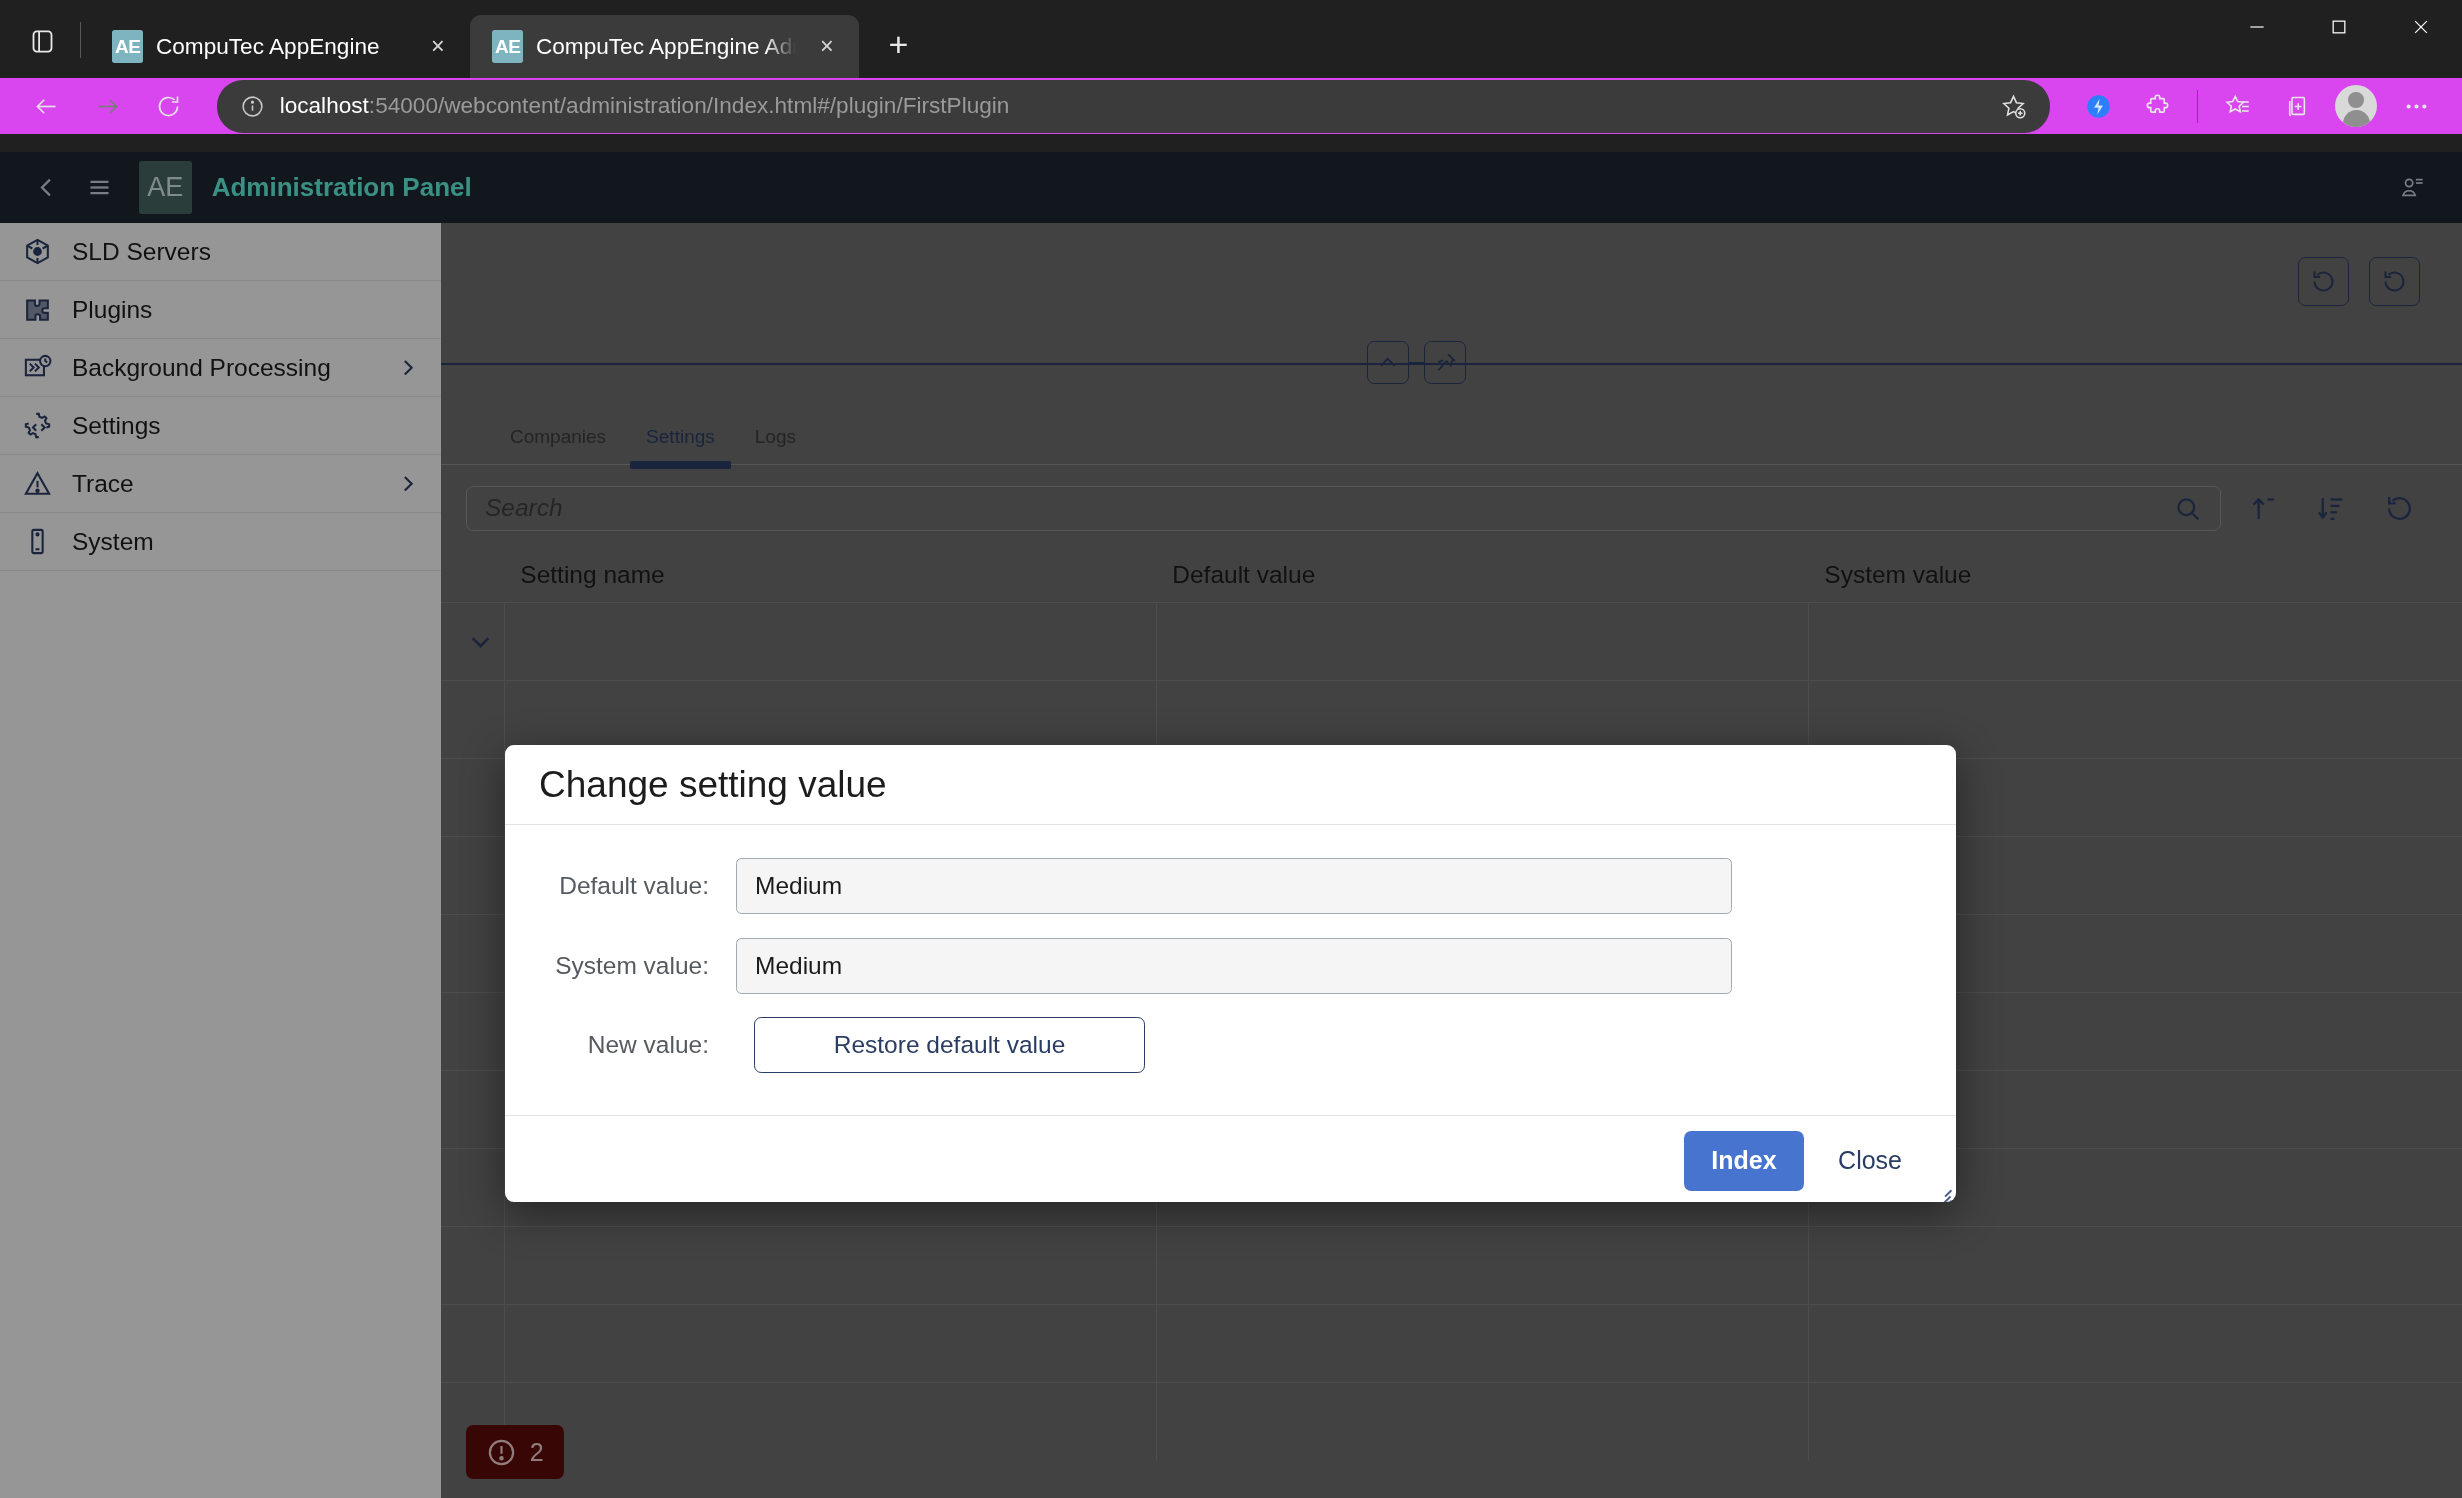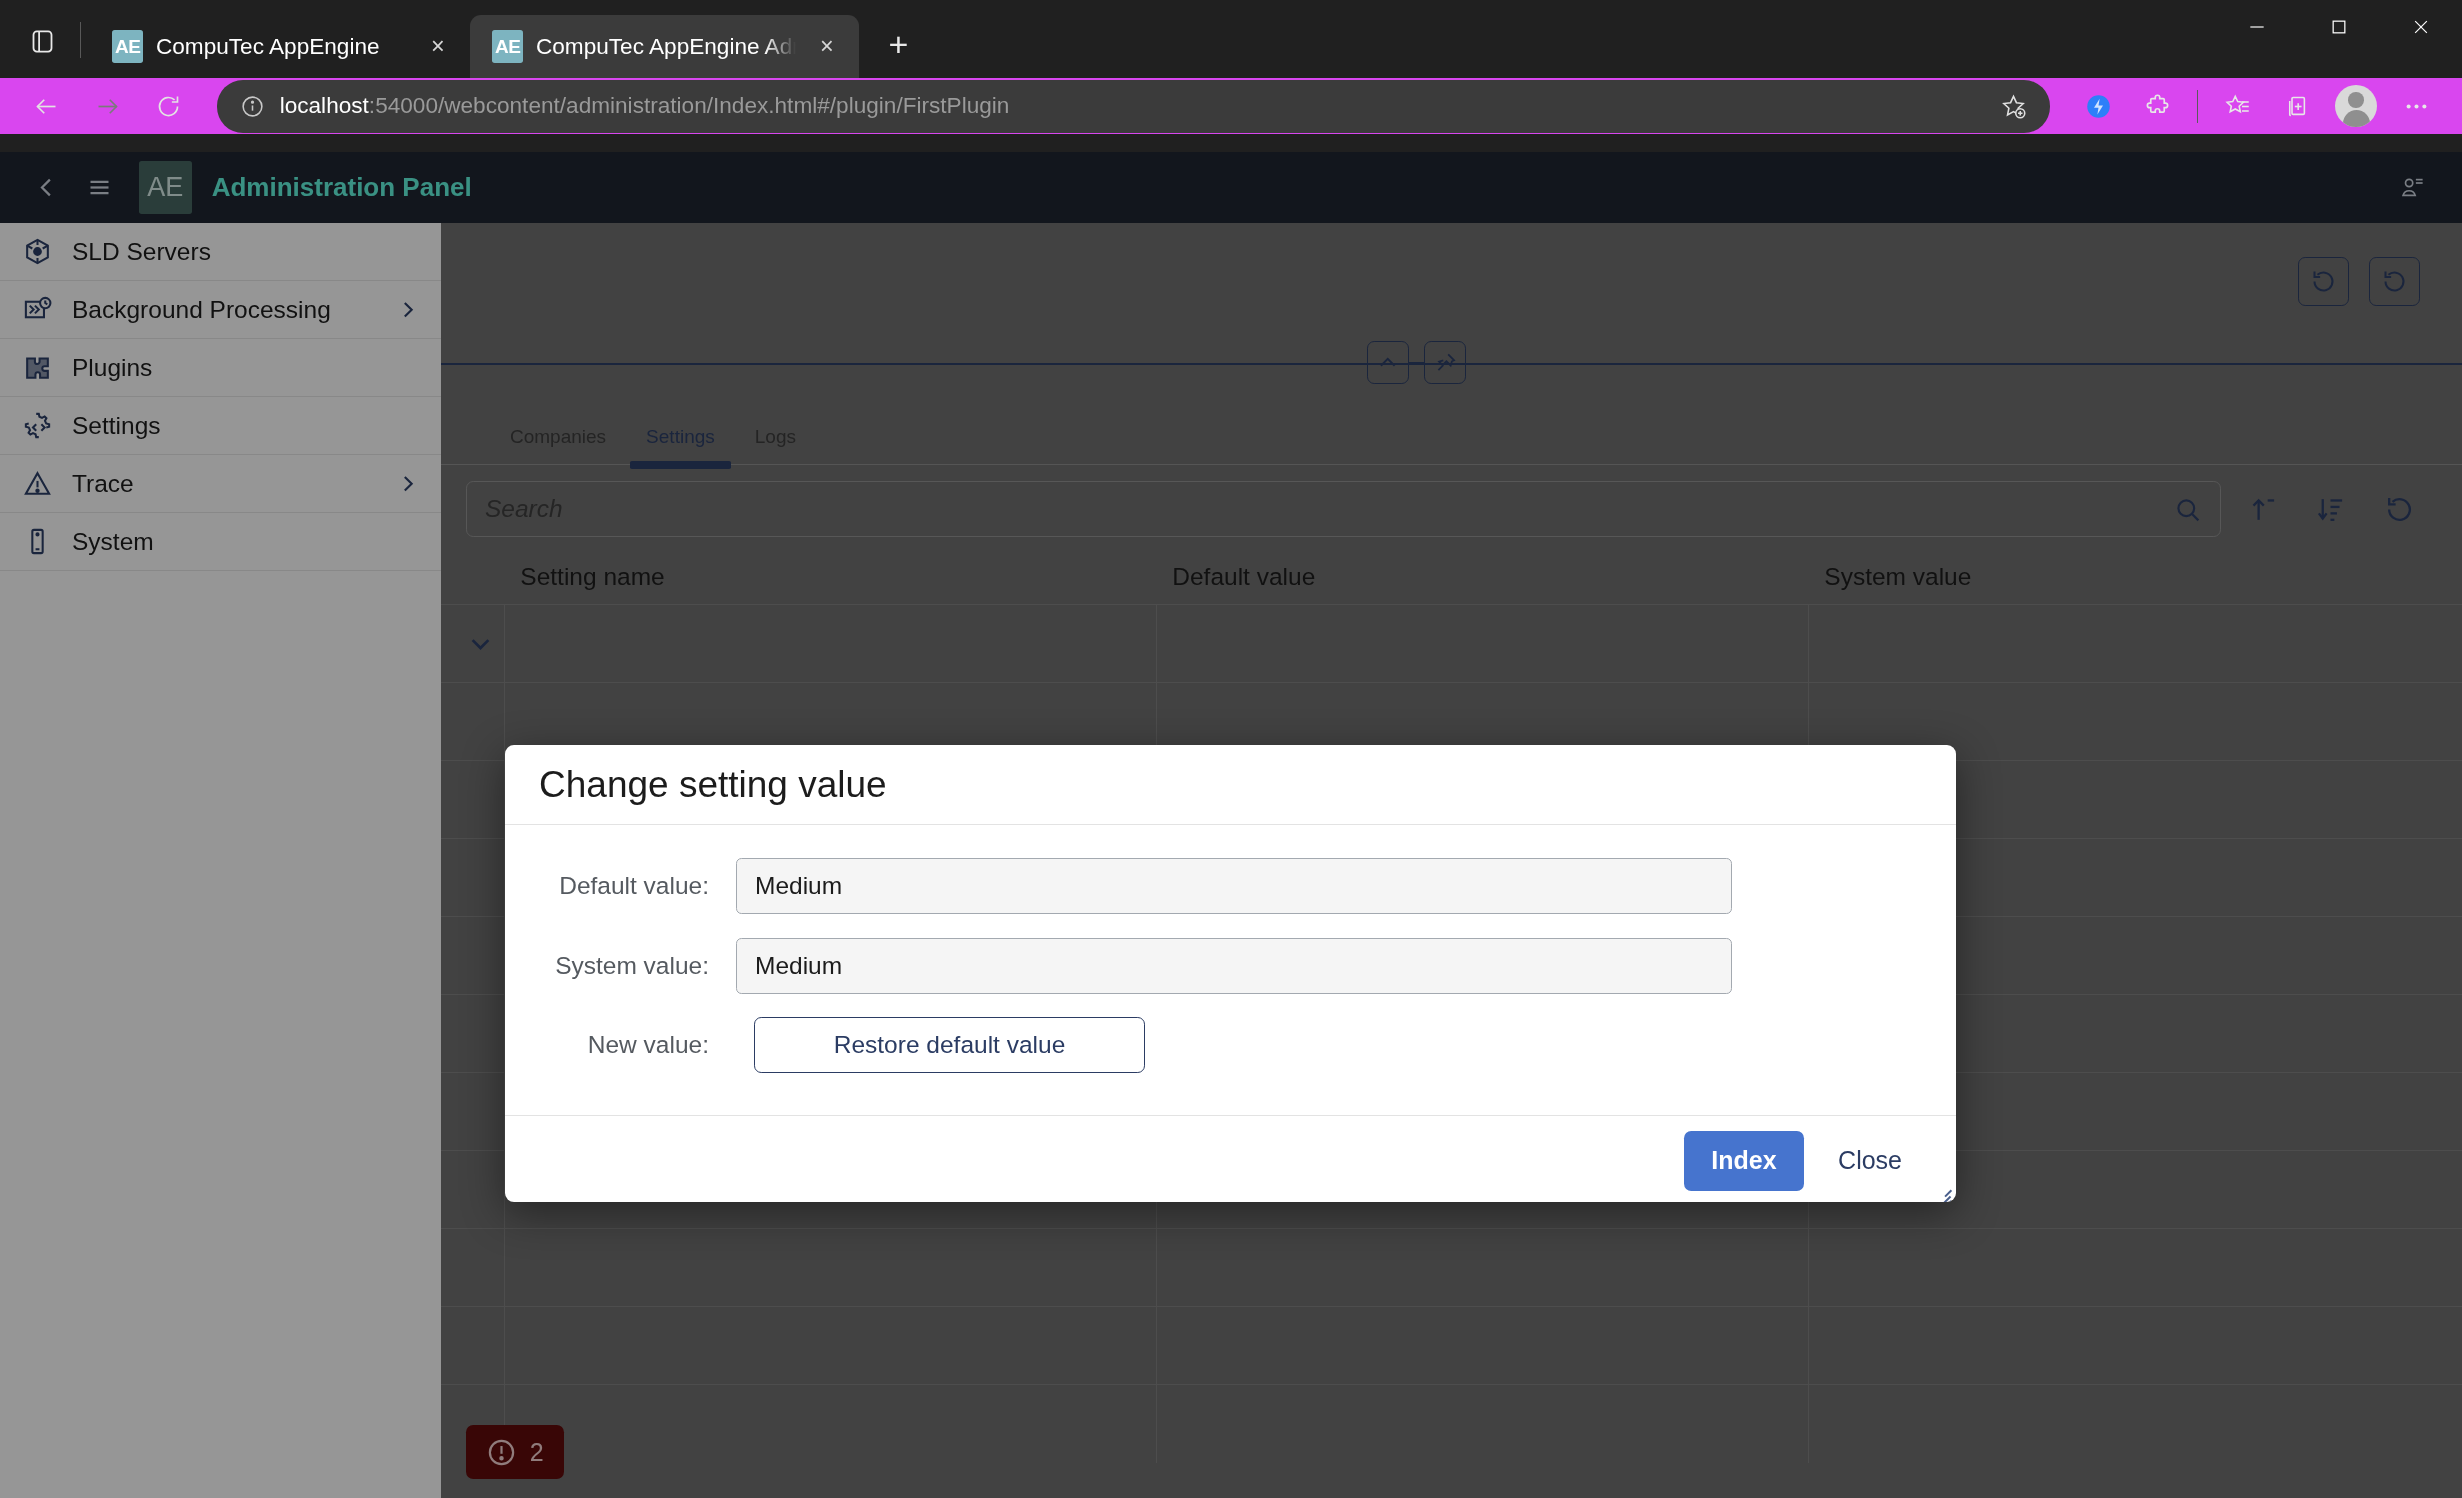--- a/index.html
+++ b/index.html
@@ -166,21 +166,21 @@
     position: relative; cursor: pointer;
   }
   .ptab.active { color: #2b3c63; font-weight: 500; }
   .ptab.active::after {
     content: ''; position: absolute; left: 3.6px; right: 3.6px; bottom: -4.5px;
     height: 7.2px; background: #2b3c63; border-radius: 1.8px;
   }
 
   .search-row { display: flex; align-items: center; padding: 16.3px 36px 16.3px 25px; gap: 0; }
   .search-box {
-    flex: 1 1 auto; height: 56px; border: 1.8px solid #8d8d8d; border-radius: 7.2px;
+    flex: 1 1 auto; height: 45px; border: 1.8px solid #8d8d8d; border-radius: 7.2px;
     display: flex; align-items: center; padding: 0 18px; background: transparent; cursor: text;
   }
   .search-ph { font-size: 24.5px; color: #3c3c3c; font-style: italic; flex: 1 1 auto; }
   .search-ic { color: #2b3c63; display: flex; align-items: center; }
   .search-ic svg { width: 29px; height: 29px; }
   .row-ic {
     width: 54px; height: 54px; margin-left: 14.5px; color: #2b3c63; cursor: pointer;
     display: flex; align-items: center; justify-content: center; flex: 0 0 auto;
   }
   .row-ic svg { width: 31px; height: 31px; }
@@ -435,42 +435,42 @@
               <circle cx="12" cy="12" r="2.6" fill="currentColor"></circle>
               <path d="M12 3v4M4 7.5l4 2.2M20 7.5l-4 2.2M12 21v-4"></path>
             </svg>
         </span>
         <span class="side-label">SLD Servers</span>
       </div>
 
       <div class="side-item">
         <span class="side-icon">
           <svg viewBox="0 0 24 24" fill="none" stroke="currentColor" stroke-width="1.6">
+              <path d="M4 5h6v2.5a1.8 1.8 0 1 0 3.6 0V5H20v6h-2.5a1.8 1.8 0 1 0 0 3.6H20V20h-6v-2.5a1.8 1.8 0 1 0-3.6 0V20H4z" fill="currentColor" fill-opacity="0.55"></path>
+            </svg>
+        </span>
+        <span class="side-label">Plugins</span>
+      </div>
+
+      <div class="side-item">
+        <span class="side-icon">
+          <svg viewBox="0 0 24 24" fill="none" stroke="currentColor" stroke-width="1.6">
               <rect x="3" y="6" width="14" height="12"></rect>
               <polyline points="6,9 9,12 6,15"></polyline>
               <polyline points="10,9 13,12 10,15"></polyline>
               <circle cx="18" cy="7" r="4" fill="#f2f2f2"></circle>
               <polyline points="18,5 18,7 19.6,8"></polyline>
             </svg>
         </span>
         <span class="side-label">Background Processing</span>
         <span class="side-chev">
           <svg viewBox="0 0 24 24" fill="none" stroke="currentColor" stroke-width="2.2">
               <polyline points="9,5 16,12 9,19"></polyline>
             </svg>
         </span>
-      </div>
-
-      <div class="side-item">
-        <span class="side-icon">
-          <svg viewBox="0 0 24 24" fill="none" stroke="currentColor" stroke-width="1.6">
-              <path d="M4 5h6v2.5a1.8 1.8 0 1 0 3.6 0V5H20v6h-2.5a1.8 1.8 0 1 0 0 3.6H20V20h-6v-2.5a1.8 1.8 0 1 0-3.6 0V20H4z" fill="currentColor" fill-opacity="0.55"></path>
-            </svg>
-        </span>
-        <span class="side-label">Plugins</span>
       </div>
 
       <div class="side-item">
         <span class="side-icon">
           <svg viewBox="0 0 24 24" fill="none" stroke="currentColor" stroke-width="1.6">
               <path d="M11 3h2l.5 2.2 2 .9 2-1.1 1.4 1.4-1.1 2 .9 2L21 11v2l-2.2.5"></path>
               <path d="M13 21h-2l-.5-2.2-2-.9-2 1.1L5.1 17.6l1.1-2-.9-2L3 13v-2l2.2-.5"></path>
               <polyline points="11,11 8.5,13.5 11,16"></polyline>
               <polyline points="15,11 17.5,13.5 15,16"></polyline>
             </svg>

